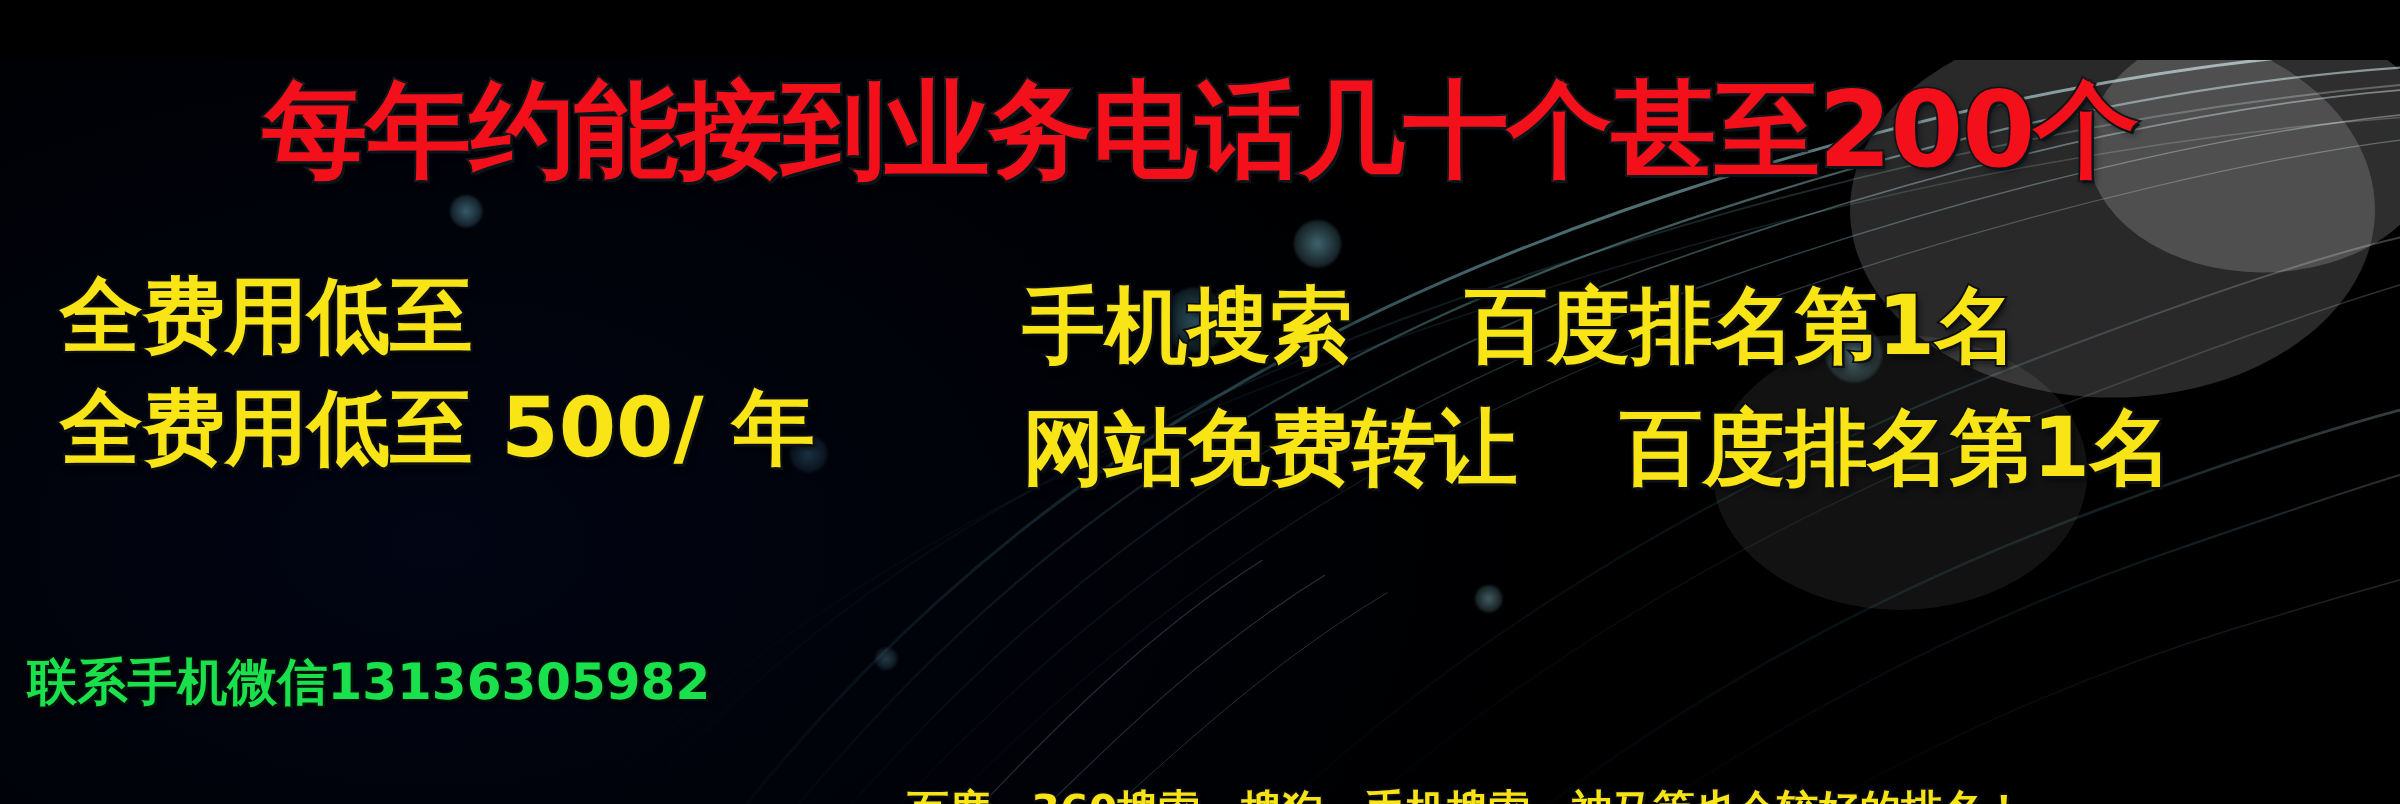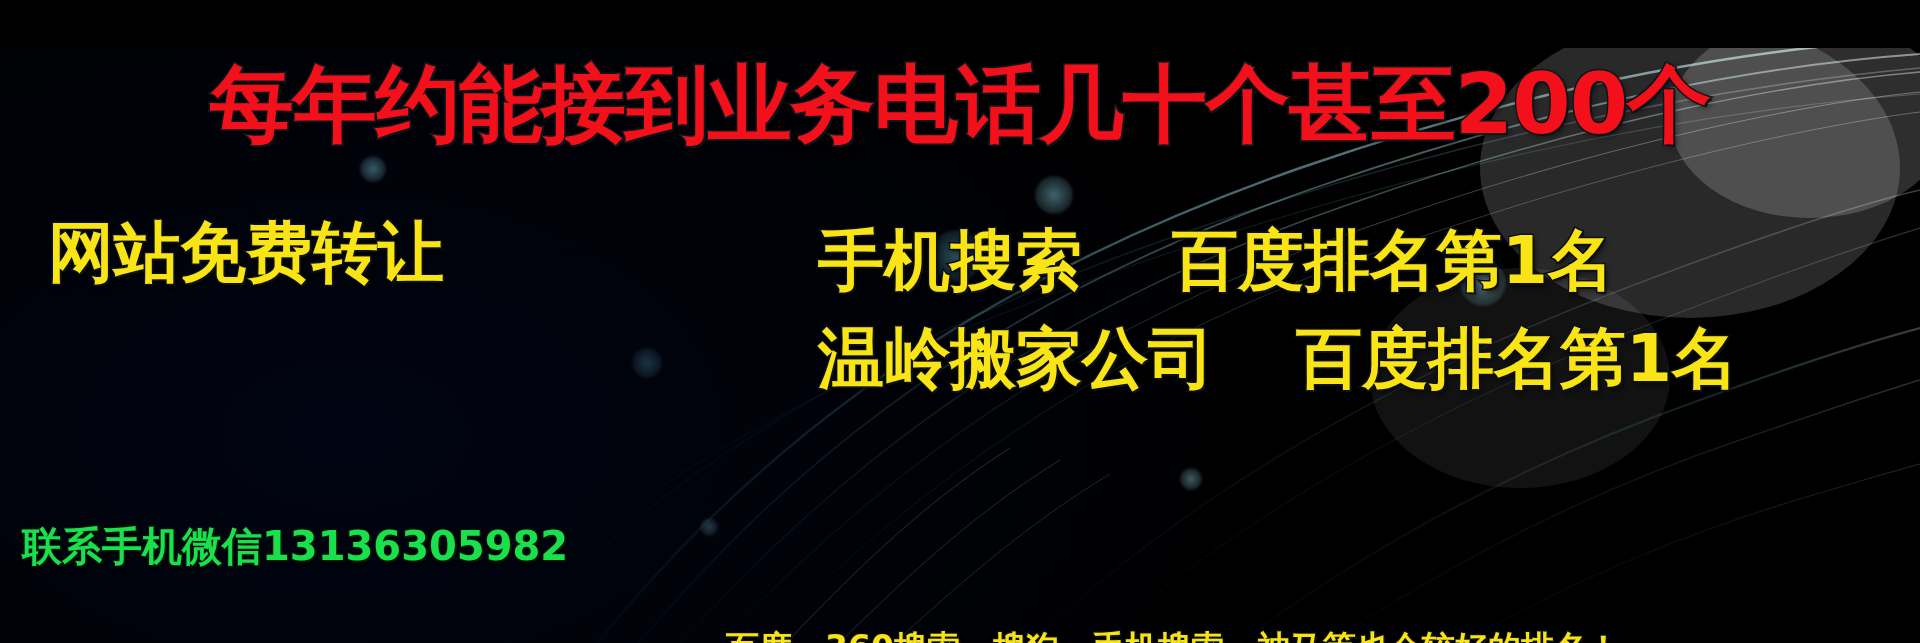--- a/index.html
+++ b/index.html
@@ -180,31 +180,32 @@
   <div class="glow-blob" style="left:1035px; top:128px; width:38px; height:38px; background:radial-gradient(circle,rgba(150,235,252,0.45),rgba(150,235,252,0));"></div>
   <div class="glow-blob" style="left:632px; top:300px; width:30px; height:30px; background:radial-gradient(circle,rgba(120,215,245,0.35),rgba(120,215,245,0));"></div>
   <div class="glow-blob" style="left:1460px; top:212px; width:46px; height:46px; background:radial-gradient(circle,rgba(160,240,255,0.40),rgba(160,240,255,0));"></div>
   <div class="glow-blob" style="left:1180px; top:420px; width:22px; height:22px; background:radial-gradient(circle,rgba(170,245,255,0.40),rgba(170,245,255,0));"></div>
   <div class="glow-blob" style="left:700px; top:470px; width:18px; height:18px; background:radial-gradient(circle,rgba(150,235,255,0.35),rgba(150,235,255,0));"></div>
 
   <div class="vignette"></div>
 
   <div class="layer headline">每年约能接到业务电话几十个甚至200个</div>
 
-  <div class="layer yellow-big left-1">网站免费转让</div>
-
+  <div class="layer yellow-big left-1">全费用低至</div>
+
+  <div class="layer yellow-big left-2">全费用低至 500/ 年</div>
 
   <div class="layer yellow-big right-1">
     <span>手机搜索</span>
     <span class="spacer-md"></span>
     <span>百度排名第1名</span>
   </div>
 
   <div class="layer yellow-big right-2">
-    <span>温岭搬家公司</span>
+    <span>网站免费转让</span>
     <span class="spacer-sm"></span>
     <span>百度排名第1名</span>
   </div>
 
   <div class="layer green-line green-1">联系手机微信13136305982</div>
 
 
 
   <div class="layer note-line note-2">百度、360搜索、搜狗、手机搜索、神马等也会较好的排名！</div>
 

